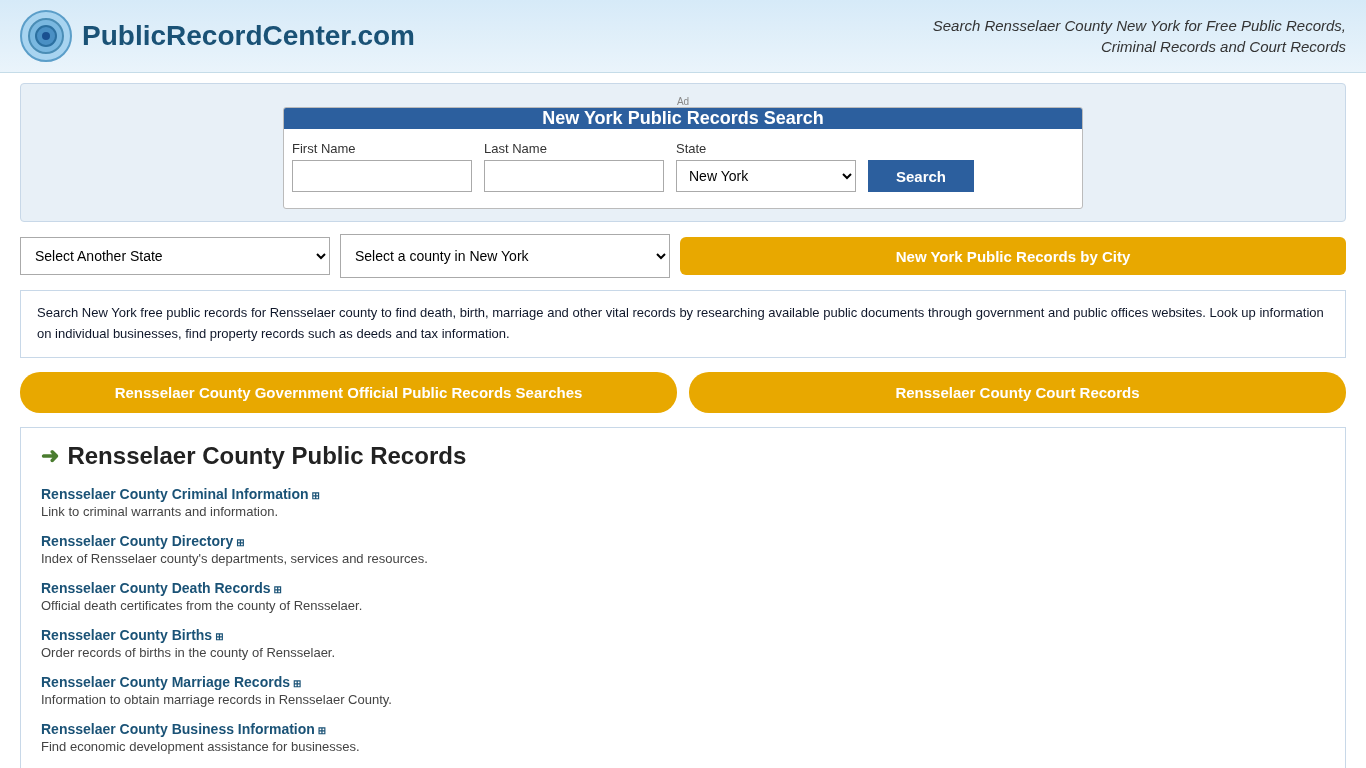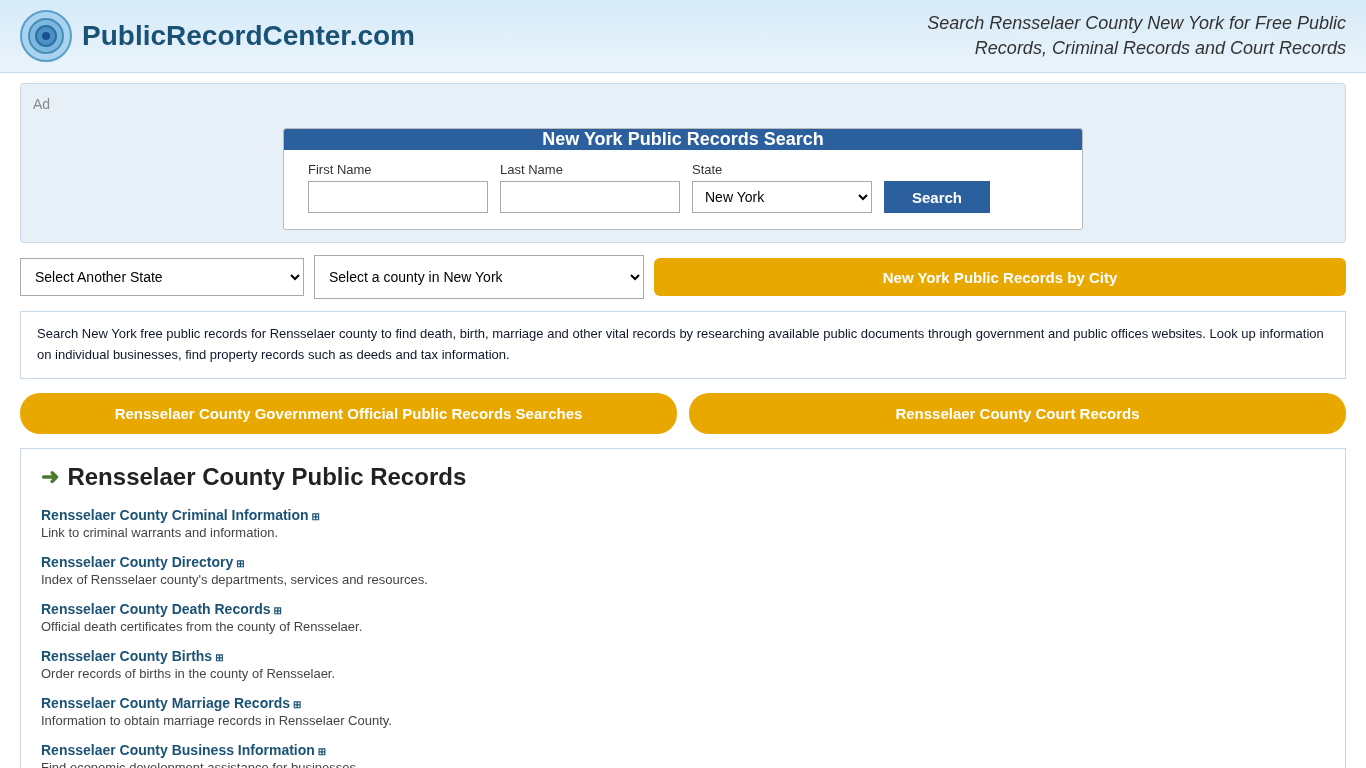--- a/index.html
+++ b/index.html
@@ -22,62 +22,62 @@
     #logo-icon {
       width: 52px;
       height: 52px;
     }
     #site-name {
       font-size: 28px;
       font-weight: bold;
       color: #1a5276;
     }
     #header-tagline {
-      font-size: 18px;
+      font-size: 15px;
       font-style: italic;
       color: #333;
       text-align: right;
       max-width: 420px;
       line-height: 1.4;
     }
 
     
     #ad-section {
       background: #e8f0f7;
       margin: 10px 20px;
       padding: 12px;
       border: 1px solid #c8d8e8;
       border-radius: 4px;
     }
     #ad-label {
-      text-align: left;
-      font-size: 14px;
+      text-align: center;
+      font-size: 10px;
       color: #888;
-      margin-bottom: 16px;
+      margin-bottom: 0;
     }
     #search-form-box {
       background: #fff;
       border: 1px solid #bbb;
       border-radius: 3px;
       overflow: hidden;
       max-width: 800px;
       margin: 0 auto;
     }
     #form-title-bar {
       background: #2c5f9e;
       color: #fff;
       font-size: 18px;
       font-weight: bold;
       text-align: center;
     }
     #form-fields {
       display: flex;
       align-items: flex-end;
       gap: 12px;
-      padding: 12px 24px 16px;
+      padding: 12px 8px 16px;
     }
     .form-group {
       display: flex;
       flex-direction: column;
       gap: 4px;
     }
     .form-group label {
       font-size: 13px;
       color: #333;
     }
@@ -113,21 +113,21 @@
       display: flex;
       align-items: center;
       gap: 10px;
       margin: 12px 20px;
     }
     #state-select {
       border: 1px solid #aaa;
       padding: 8px 10px;
       font-size: 14px;
       height: 38px;
-      width: 284px;
+      width: 310px;
       background: #fff;
     }
     #county-select {
       border: 1px solid #aaa;
       padding: 8px 10px;
       font-size: 14px;
       height: 44px;
       width: 330px;
       background: #fff;
     }

